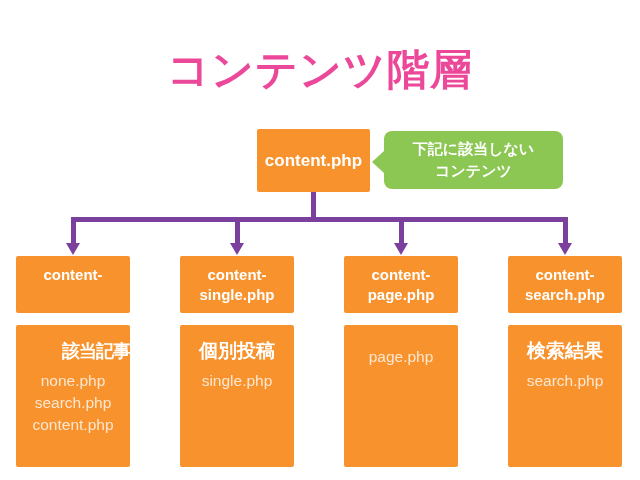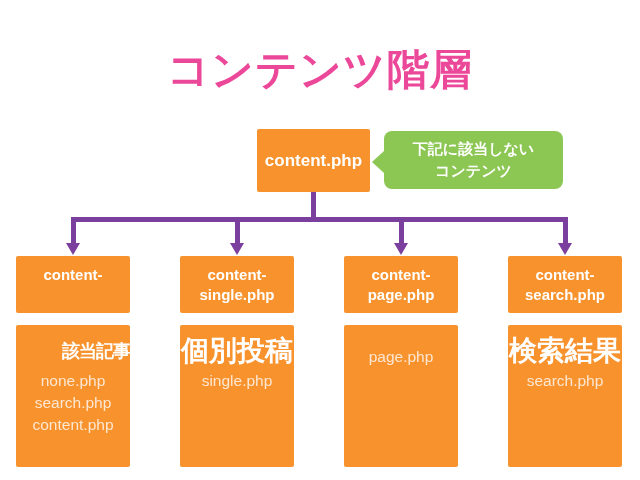--- a/index.html
+++ b/index.html
@@ -110,21 +110,21 @@
     line-height: 20px;
     padding-top: 9px;
   }
   .bottom-box {
     top: 325px;
     width: 114px;
     height: 142px;
     padding-top: 14px;
   }
   .card-heading {
-    font-size: 28px;
+    font-size: 19px;
     font-weight: bold;
     line-height: 24px;
     white-space: nowrap;
   }
   .card-heading.tight {
     font-size: 18px;
     letter-spacing: -1px;
     padding-left: 46px;
   }
   .file-list {

